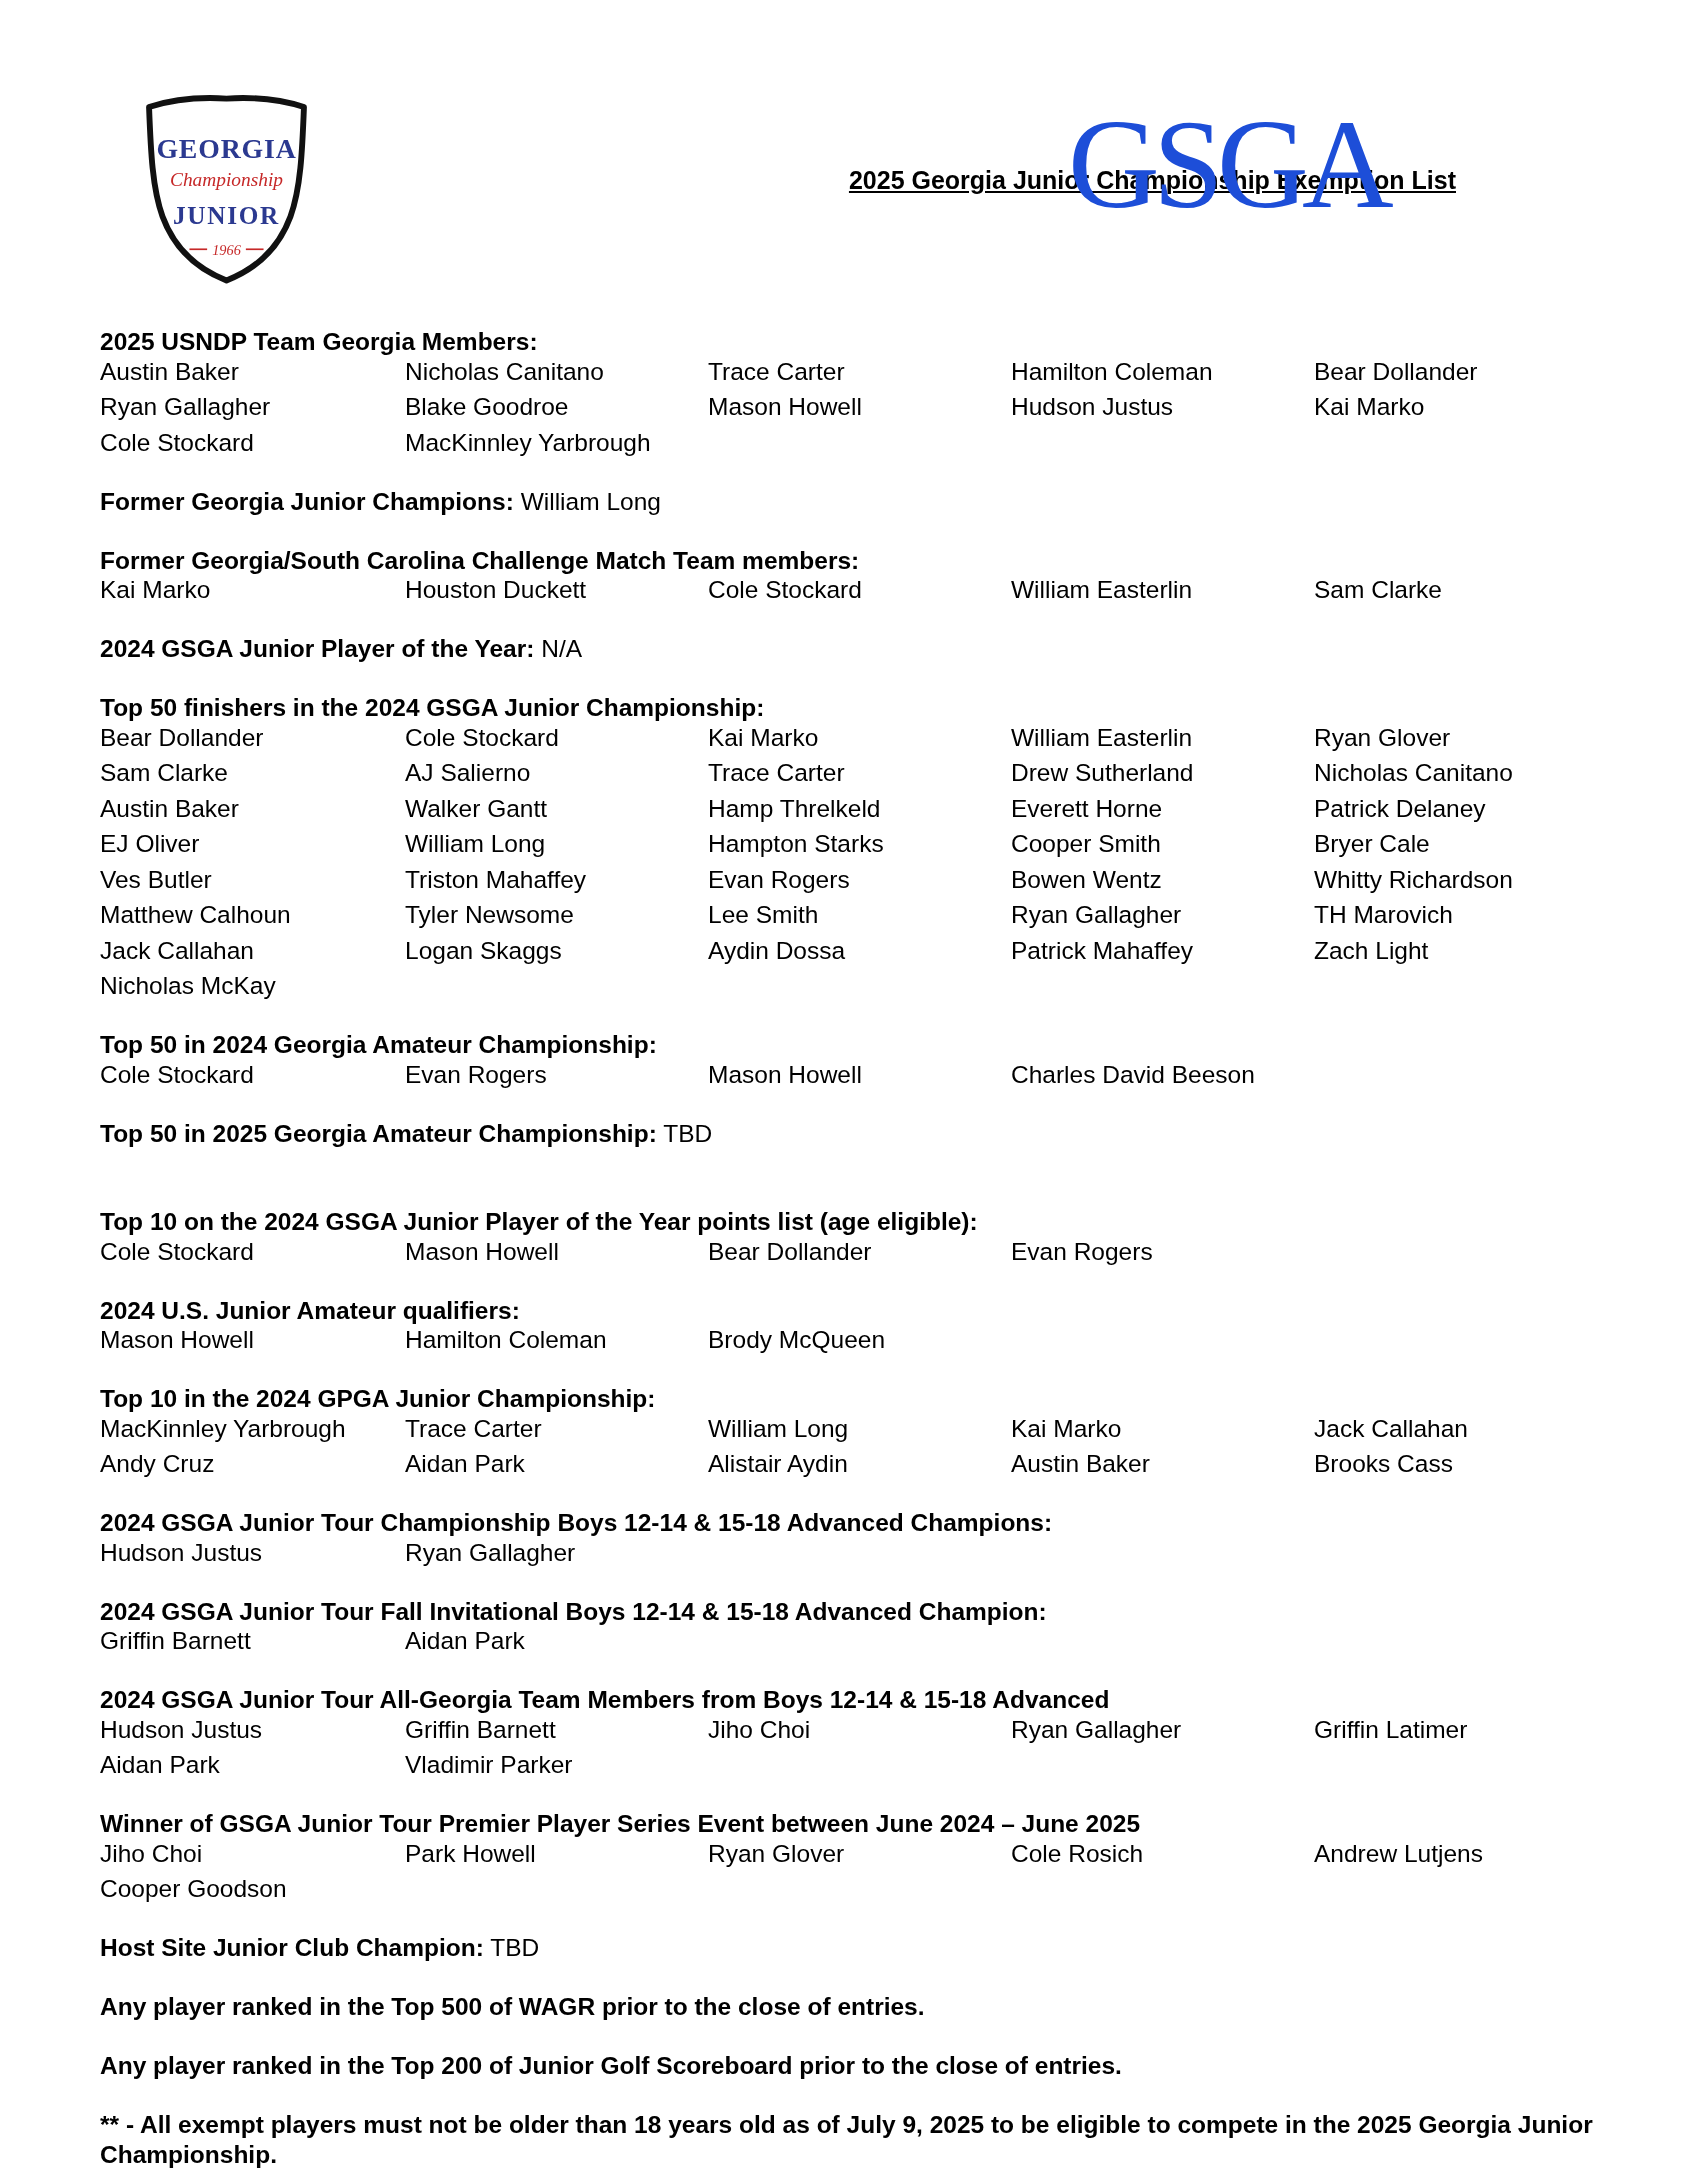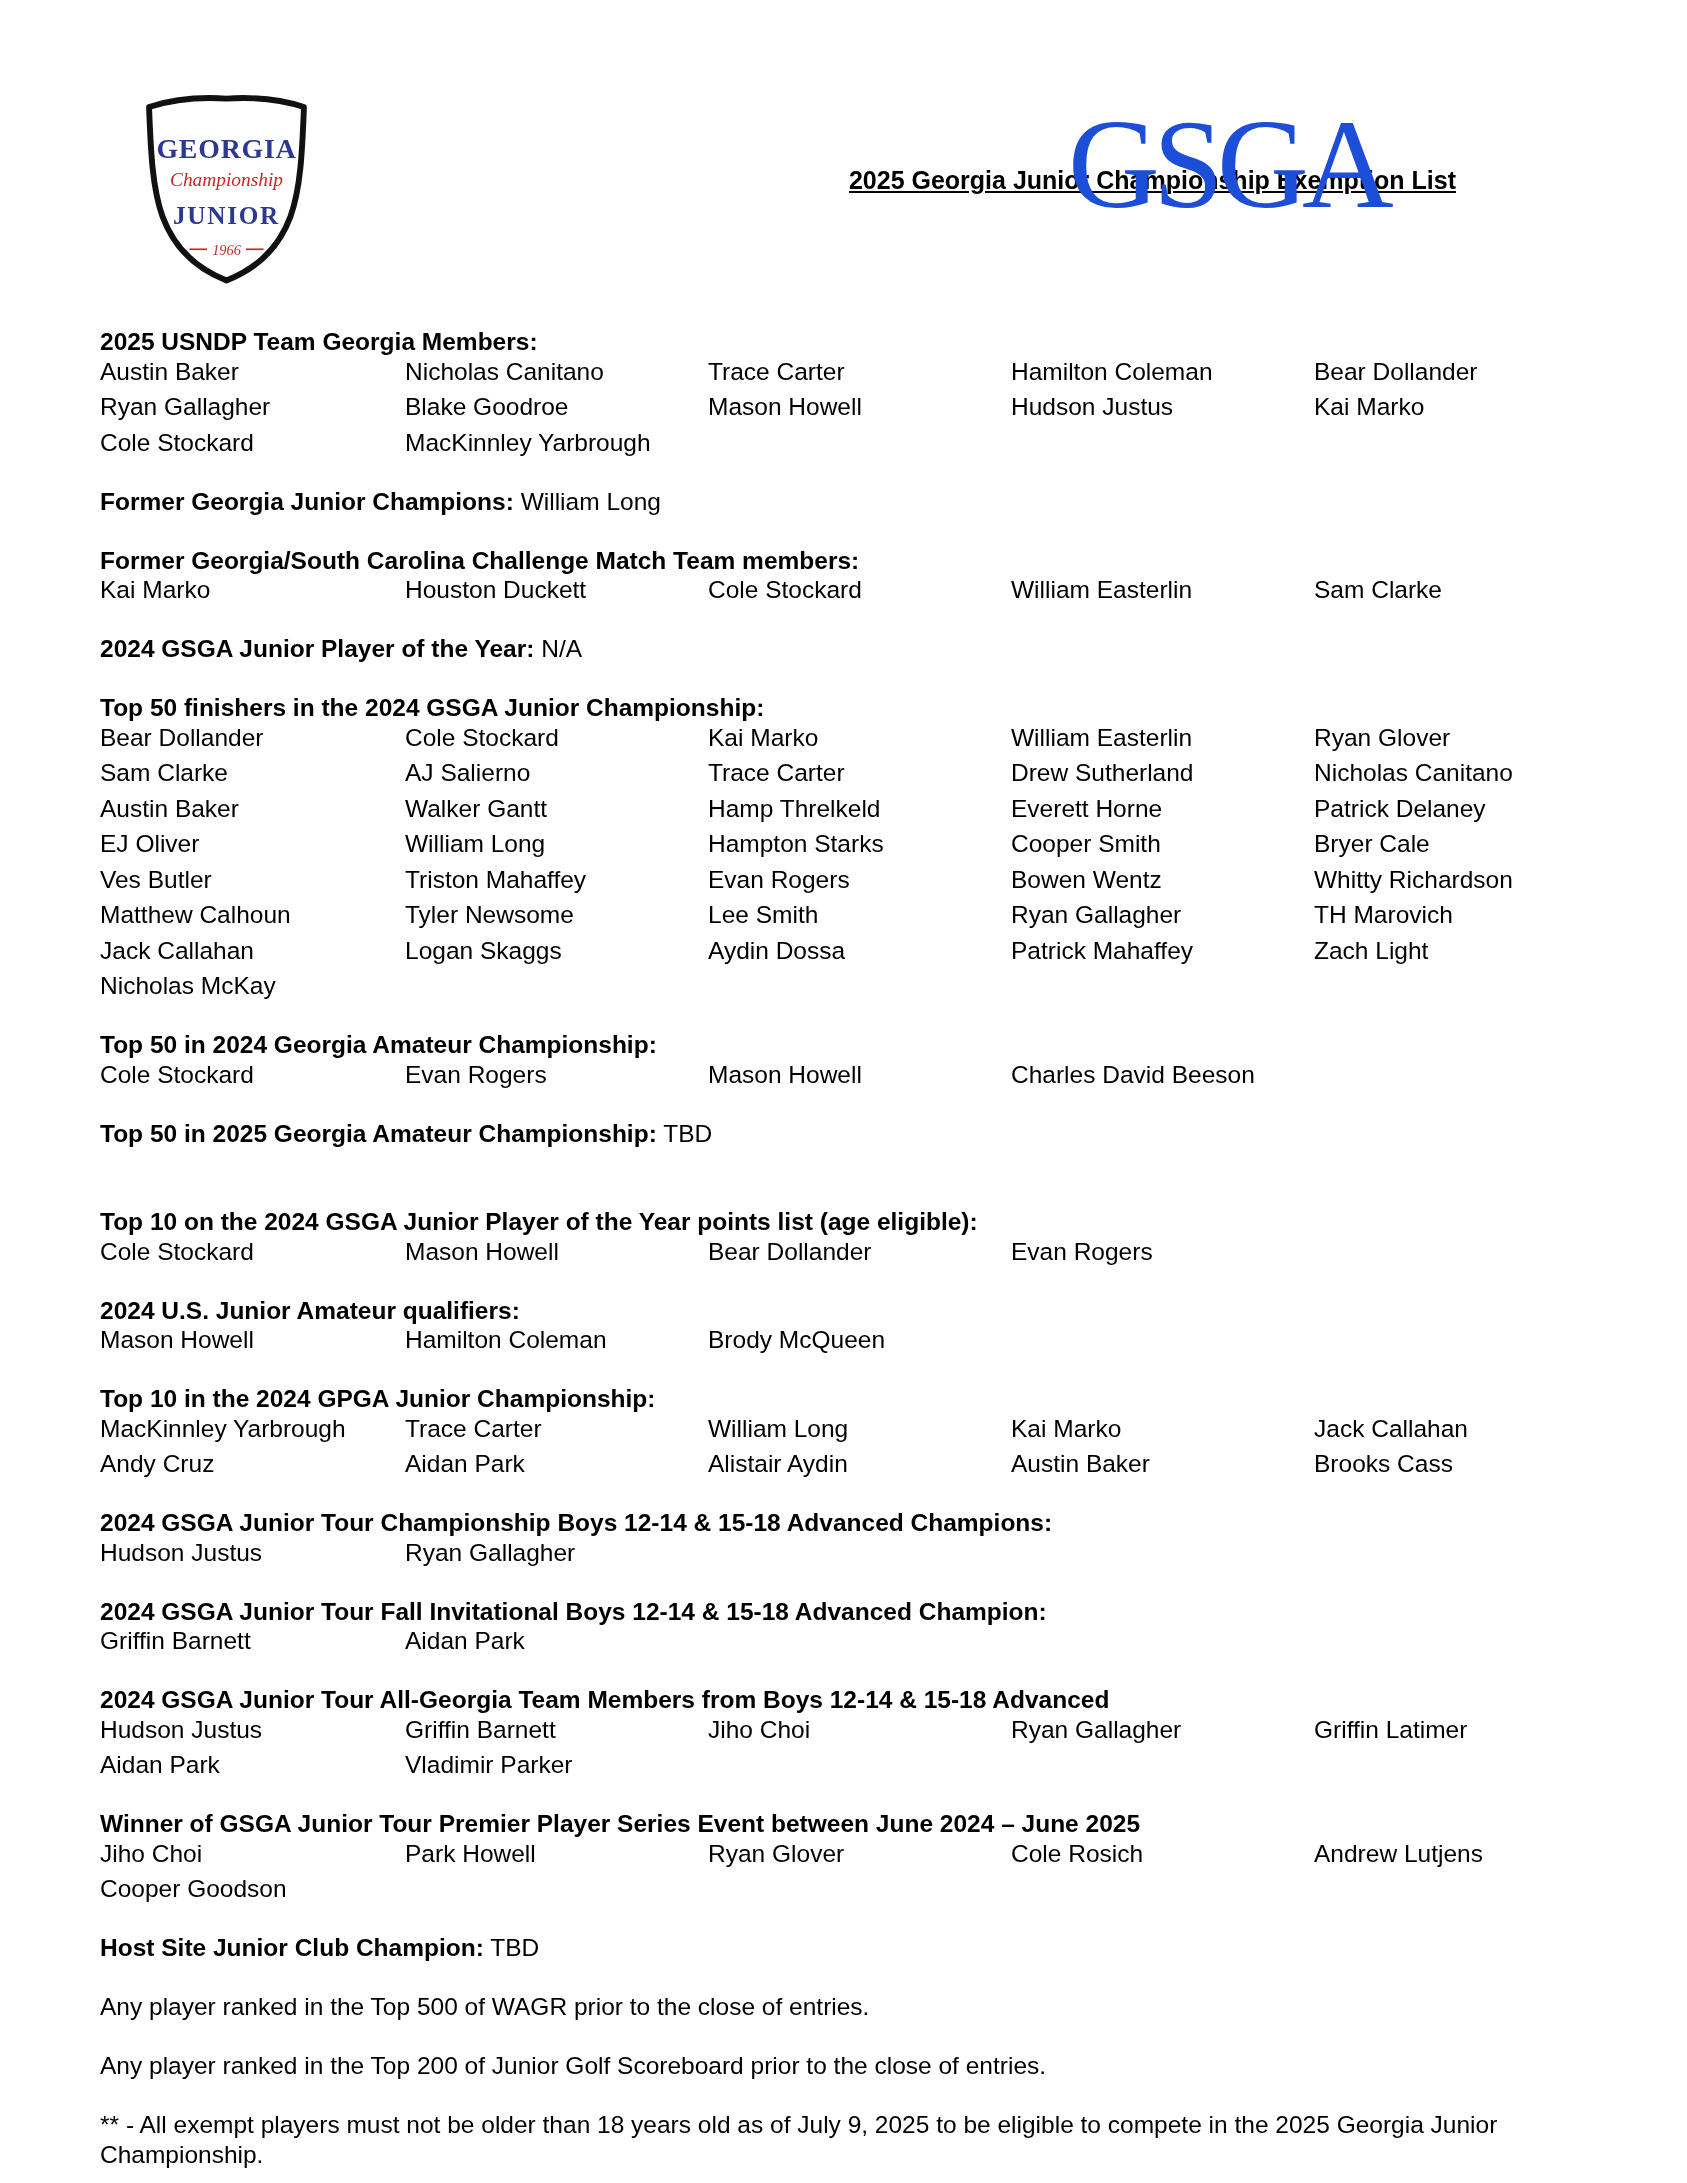--- a/index.html
+++ b/index.html
@@ -63,21 +63,21 @@
   .section { margin-bottom: 29.5px; }
   .section.extra-gap { margin-bottom: 59px; }
   .sec-header .hdr { font-weight: bold; }
   .sec-header .hdr-value { font-weight: normal; }
   .names-grid {
     display: grid;
     grid-template-columns: 299px 297px 297px 297px auto;
     gap: 6px;
   }
   .name { white-space: nowrap; }
-  .note { font-weight: normal; max-width: 1502px; }
+  .note { font-weight: bold; max-width: 1502px; }
 </style>
 </head>
 <body>
 
 <header class="page-header">
 
   <svg class="shield" width="181" height="197" viewBox="0 0 214 234" style="font-size:29px">
     <path d="M 15 19 C 46 9, 76 7, 107 9 C 138 7, 168 9, 199 19
              C 197 72, 195 116, 183 149
              C 169 187, 143 211, 107 225

